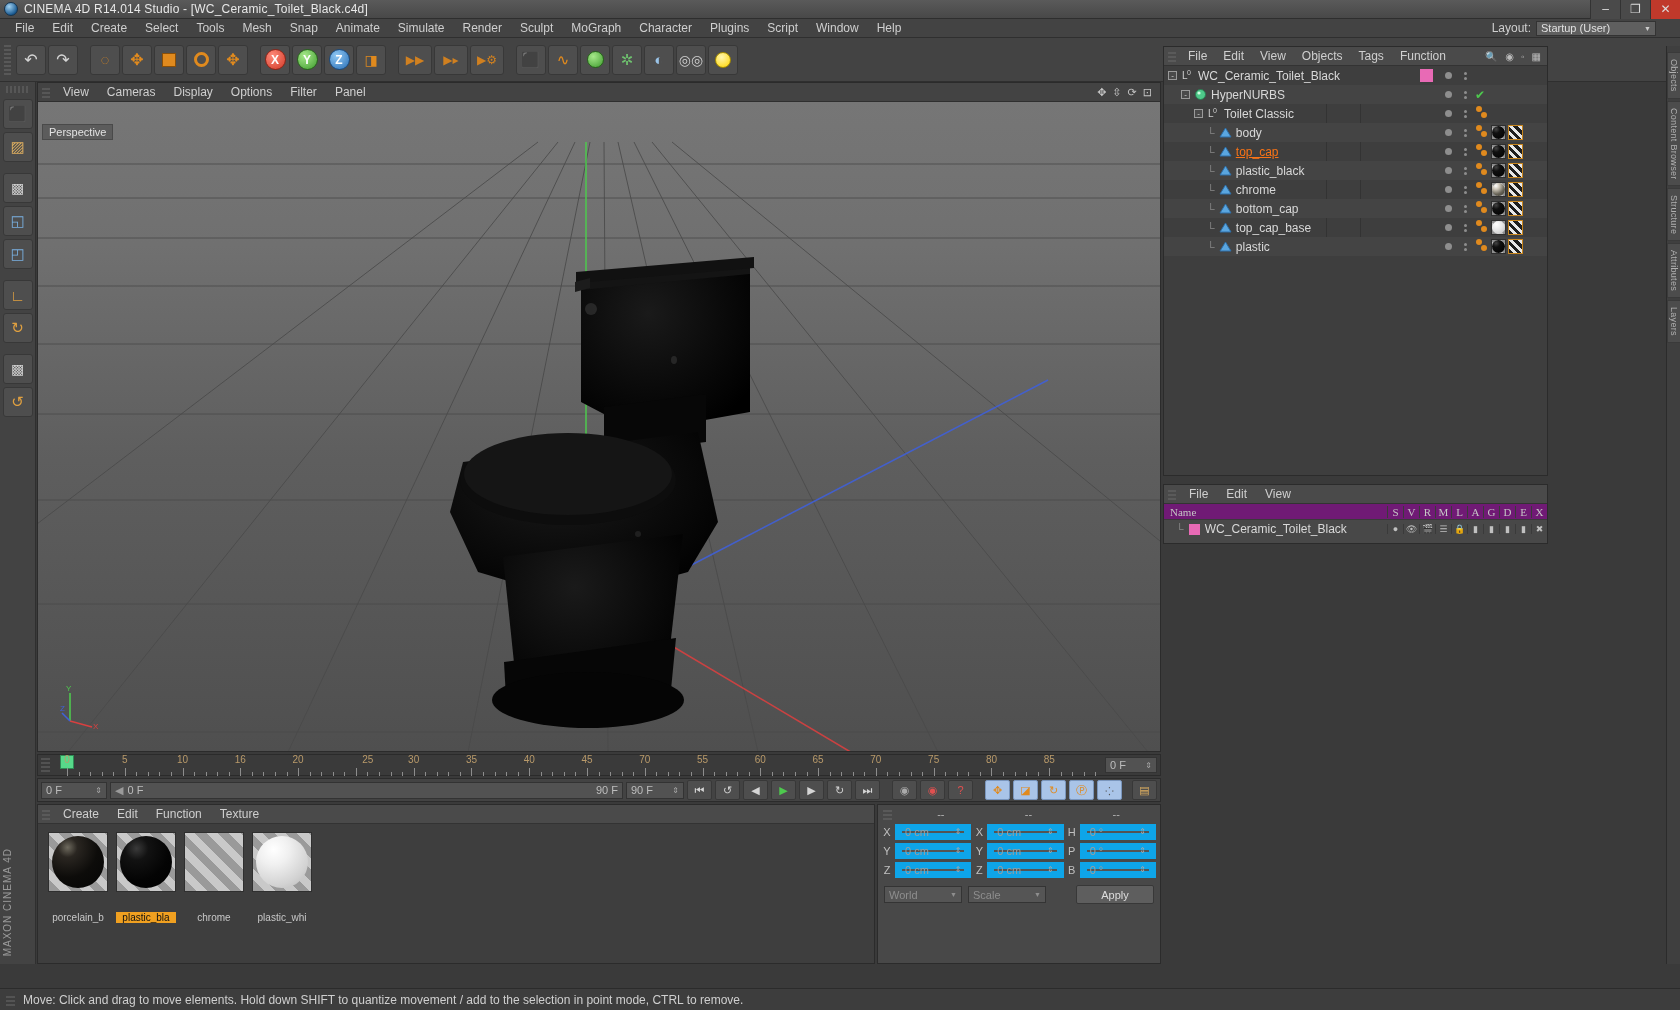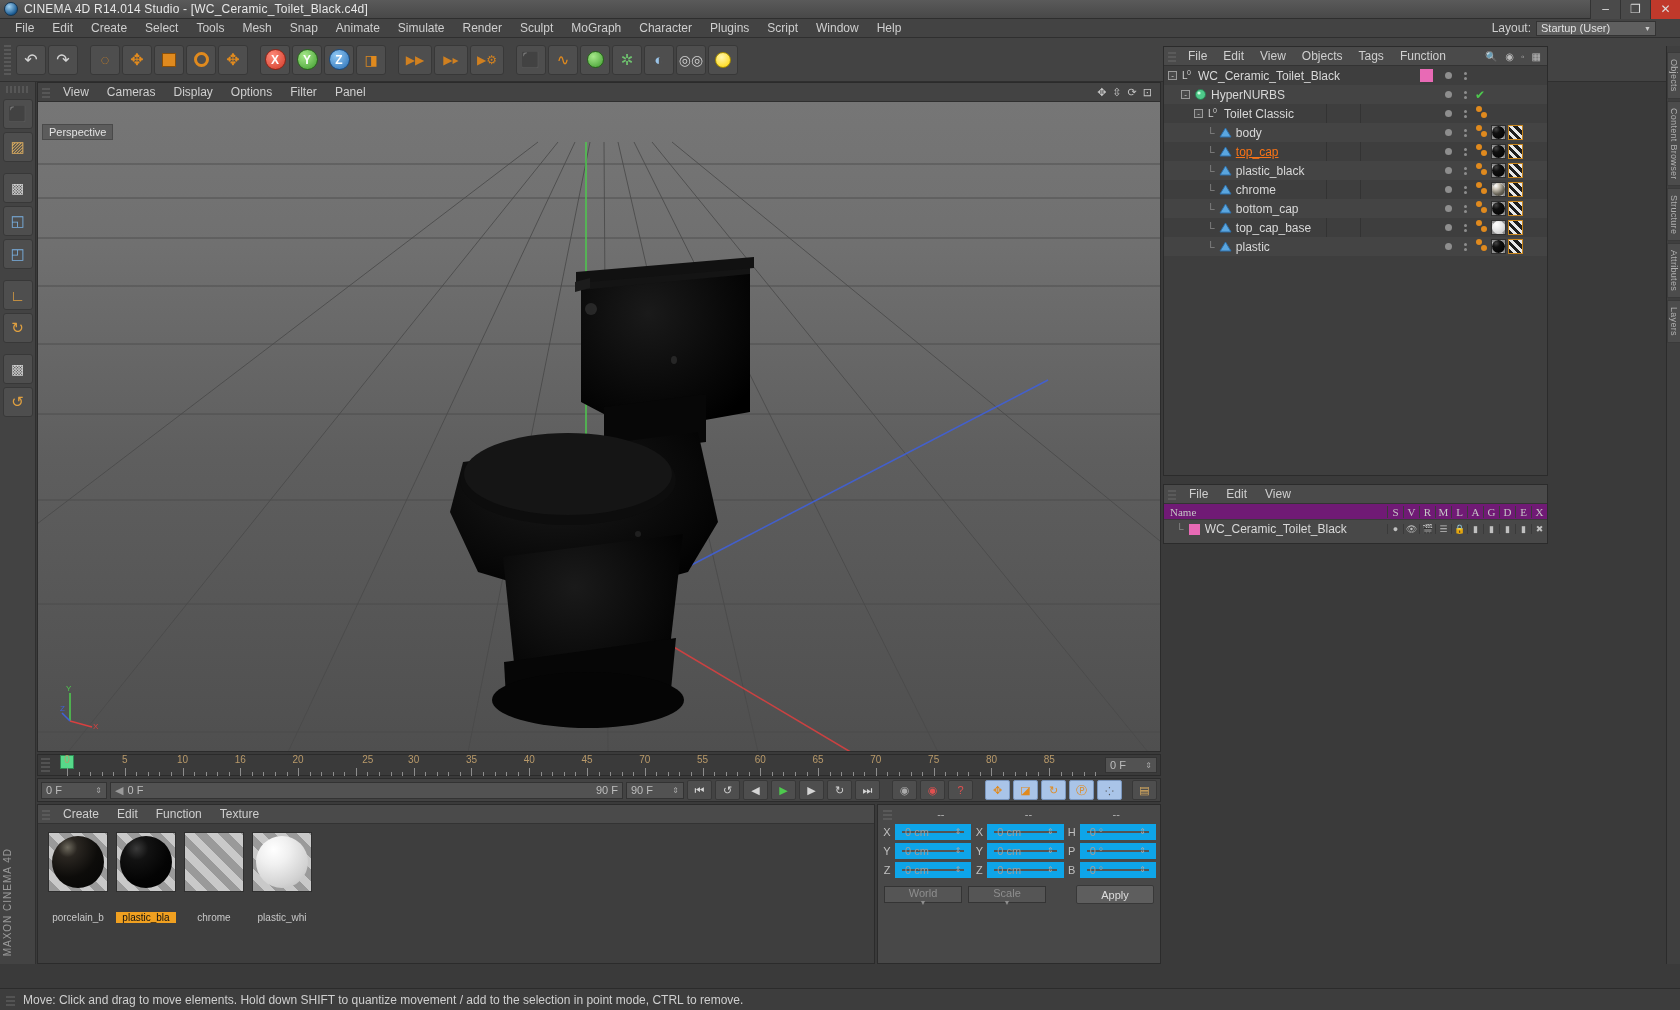--- a/index.html
+++ b/index.html
@@ -127,21 +127,21 @@
   .co-grip { width:9px;height:12px;background:repeating-linear-gradient(0deg,#6a6a6a 0 2px,transparent 2px 4px);
     opacity:.5; margin:0 5px;}
   .co-hcell { flex:1; text-align:center; }
   .co-row { display:flex; align-items:center; height:19px; padding:0 4px; gap:3px; }
   .co-lab { width:10px; font-size:11px; color:#c0c0c0; text-align:center; flex:none;}
   .co-in { flex:1; height:16px; background:#545454; border:7px solid #0ea5e9; color:#9e9e9e;
     font-size:11px; padding:0 3px; display:flex; align-items:center; justify-content:space-between;}
   .co-sp { font-size:8px; color:#aaa; }
   .co-bot { display:flex; align-items:center; gap:6px; padding:6px 6px 0 6px;}
   .co-sel { width:78px; height:17px; background:#555; border:1px solid #343434; color:#8e8e8e;
-    font-size:11px; padding:0 4px; display:flex; align-items:center; justify-content:space-between;flex-direction:column;}
+    font-size:11px; padding:0 4px; display:flex; align-items:center; justify-content:space-between;}
   .co-apply { margin-left:auto; width:78px; height:19px; background:#5e5e5e; border:1px solid #383838;
     color:#ddd; font-size:11px; display:flex; align-items:center; justify-content:center; border-radius:2px;}
 
   
   .objmgr { position:absolute; left:1163px; top:46px; width:385px; height:430px;
     background:#3e3e3e; border:1px solid #2b2b2b;}
   .om-menu { height:19px; background:#4a4a4a; display:flex; align-items:center; padding-left:4px;
     border-bottom:1px solid #333;}
   .om-menu .mi { padding:0 8px; font-size:12px; color:#cfcfcf; line-height:19px;}
   .om-menu .right { margin-left:auto; display:flex; gap:7px; padding-right:6px; color:#bbb; font-size:10px;}

